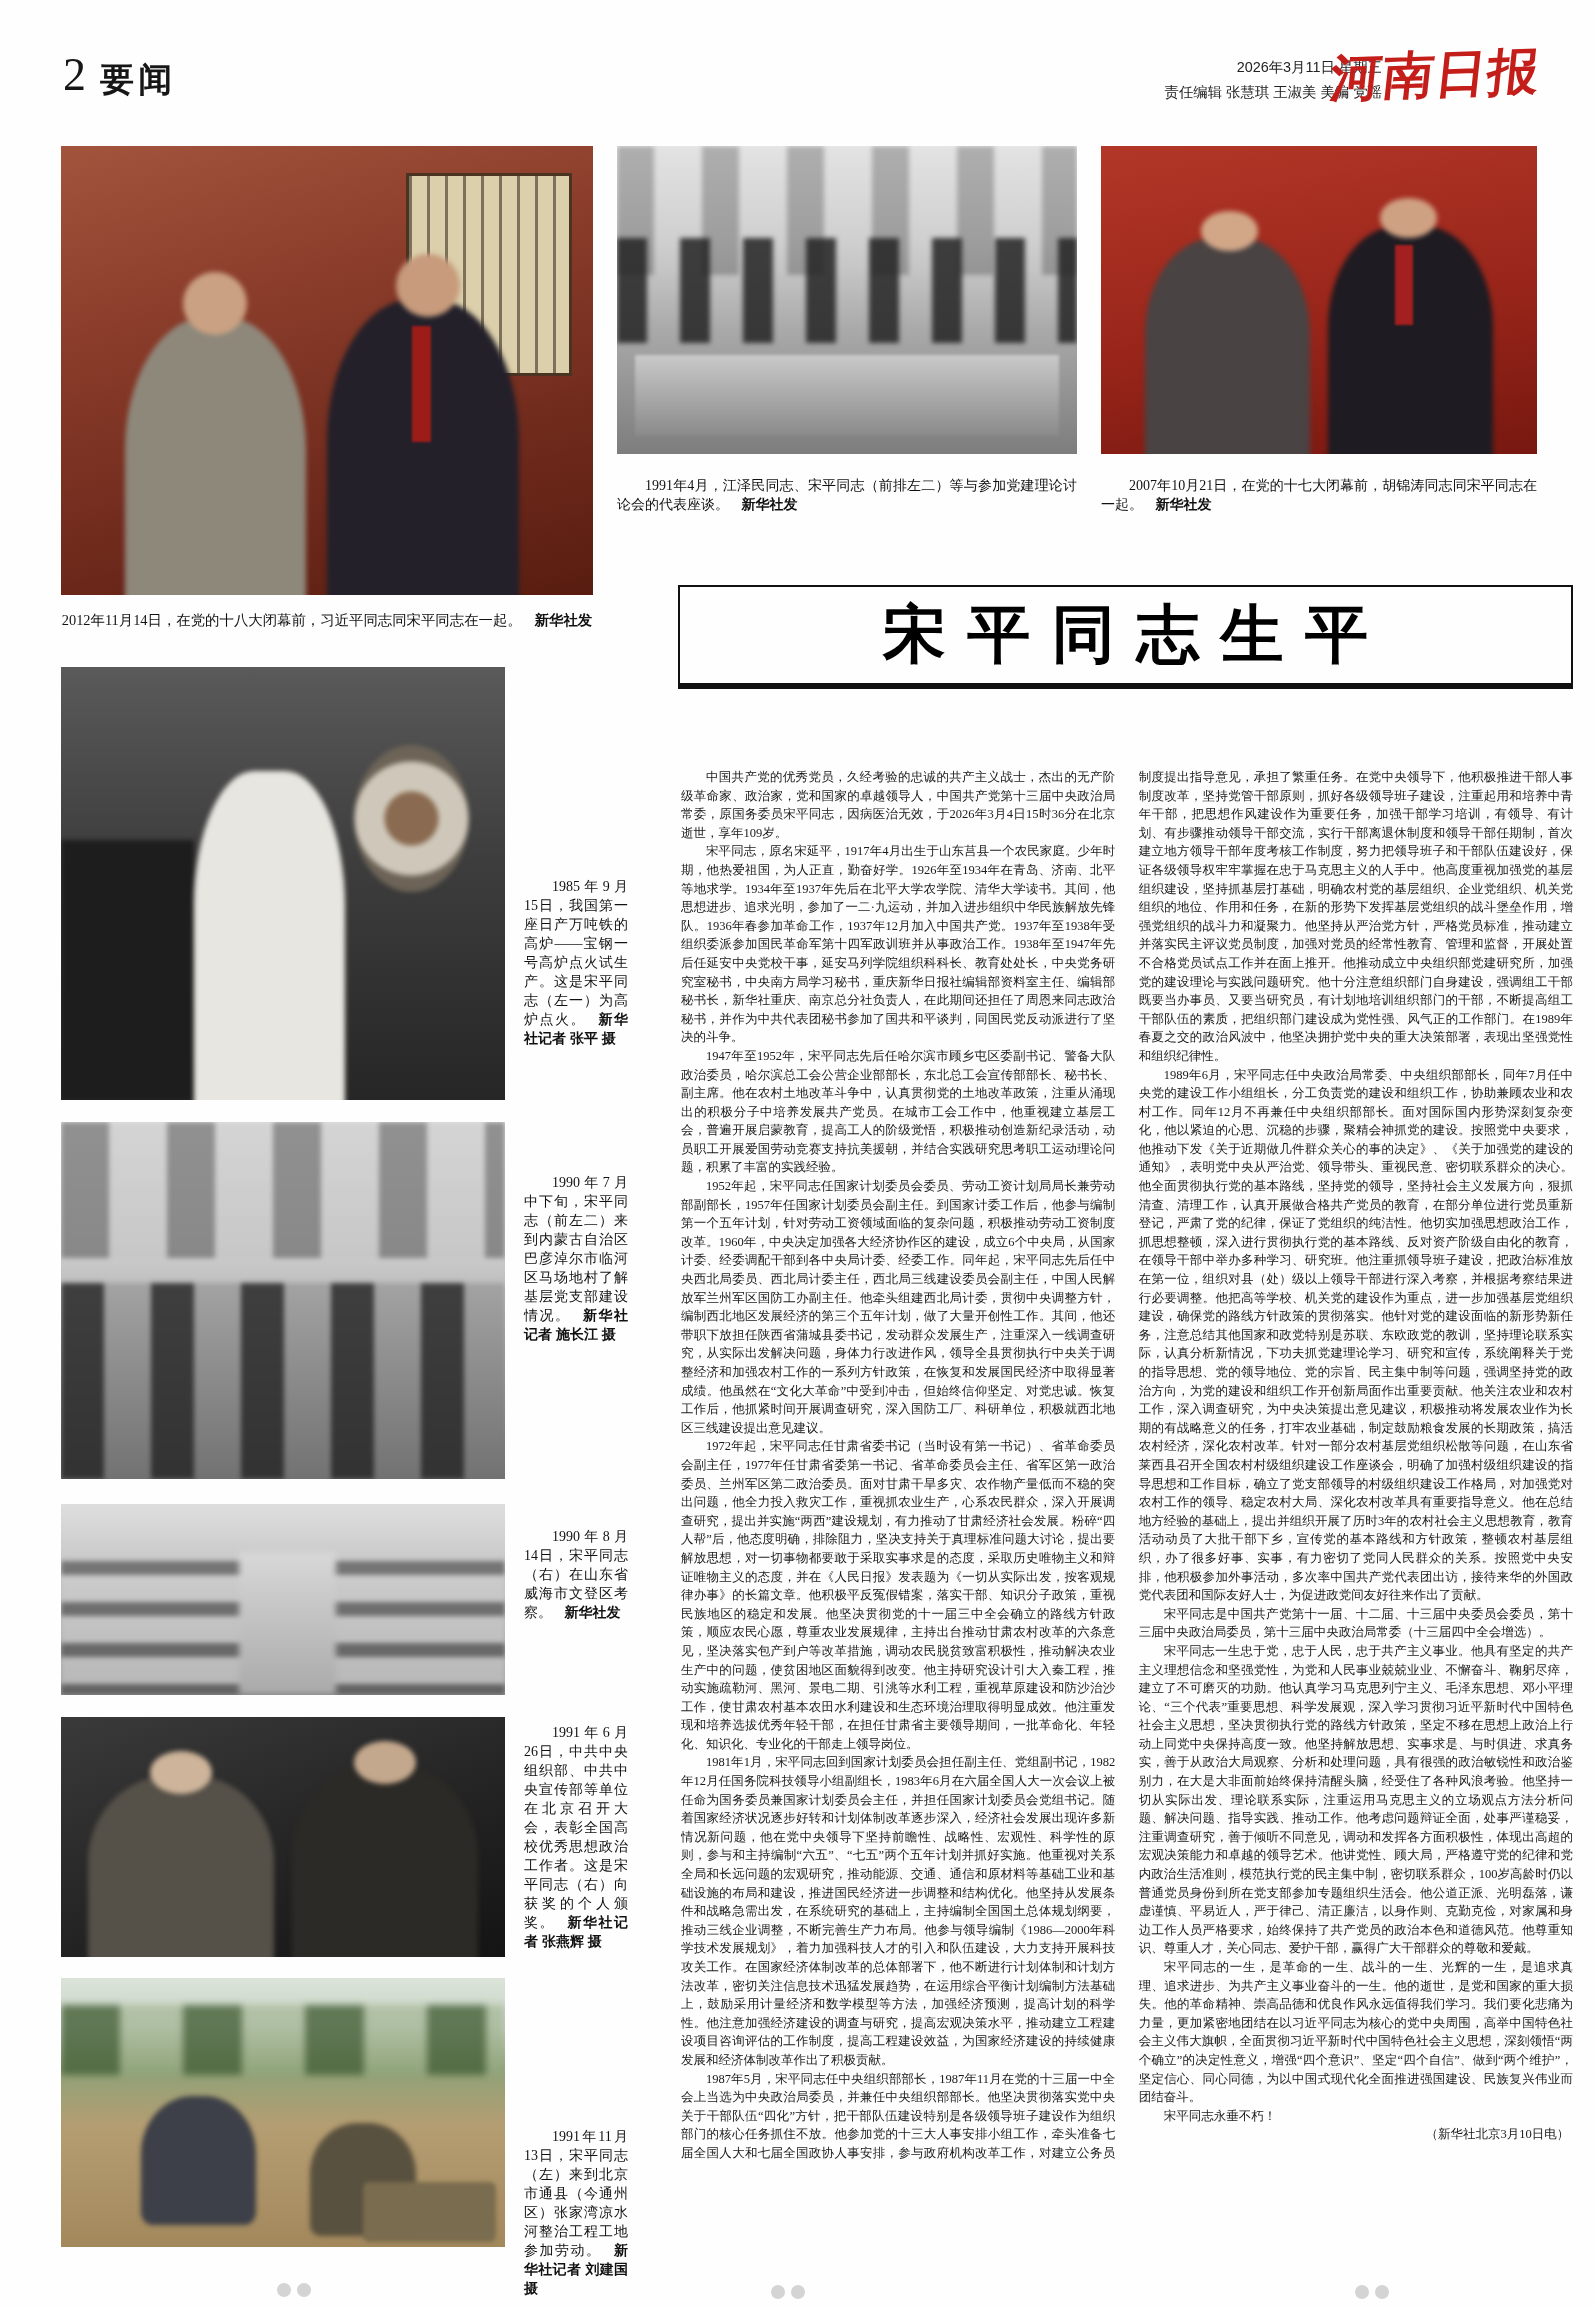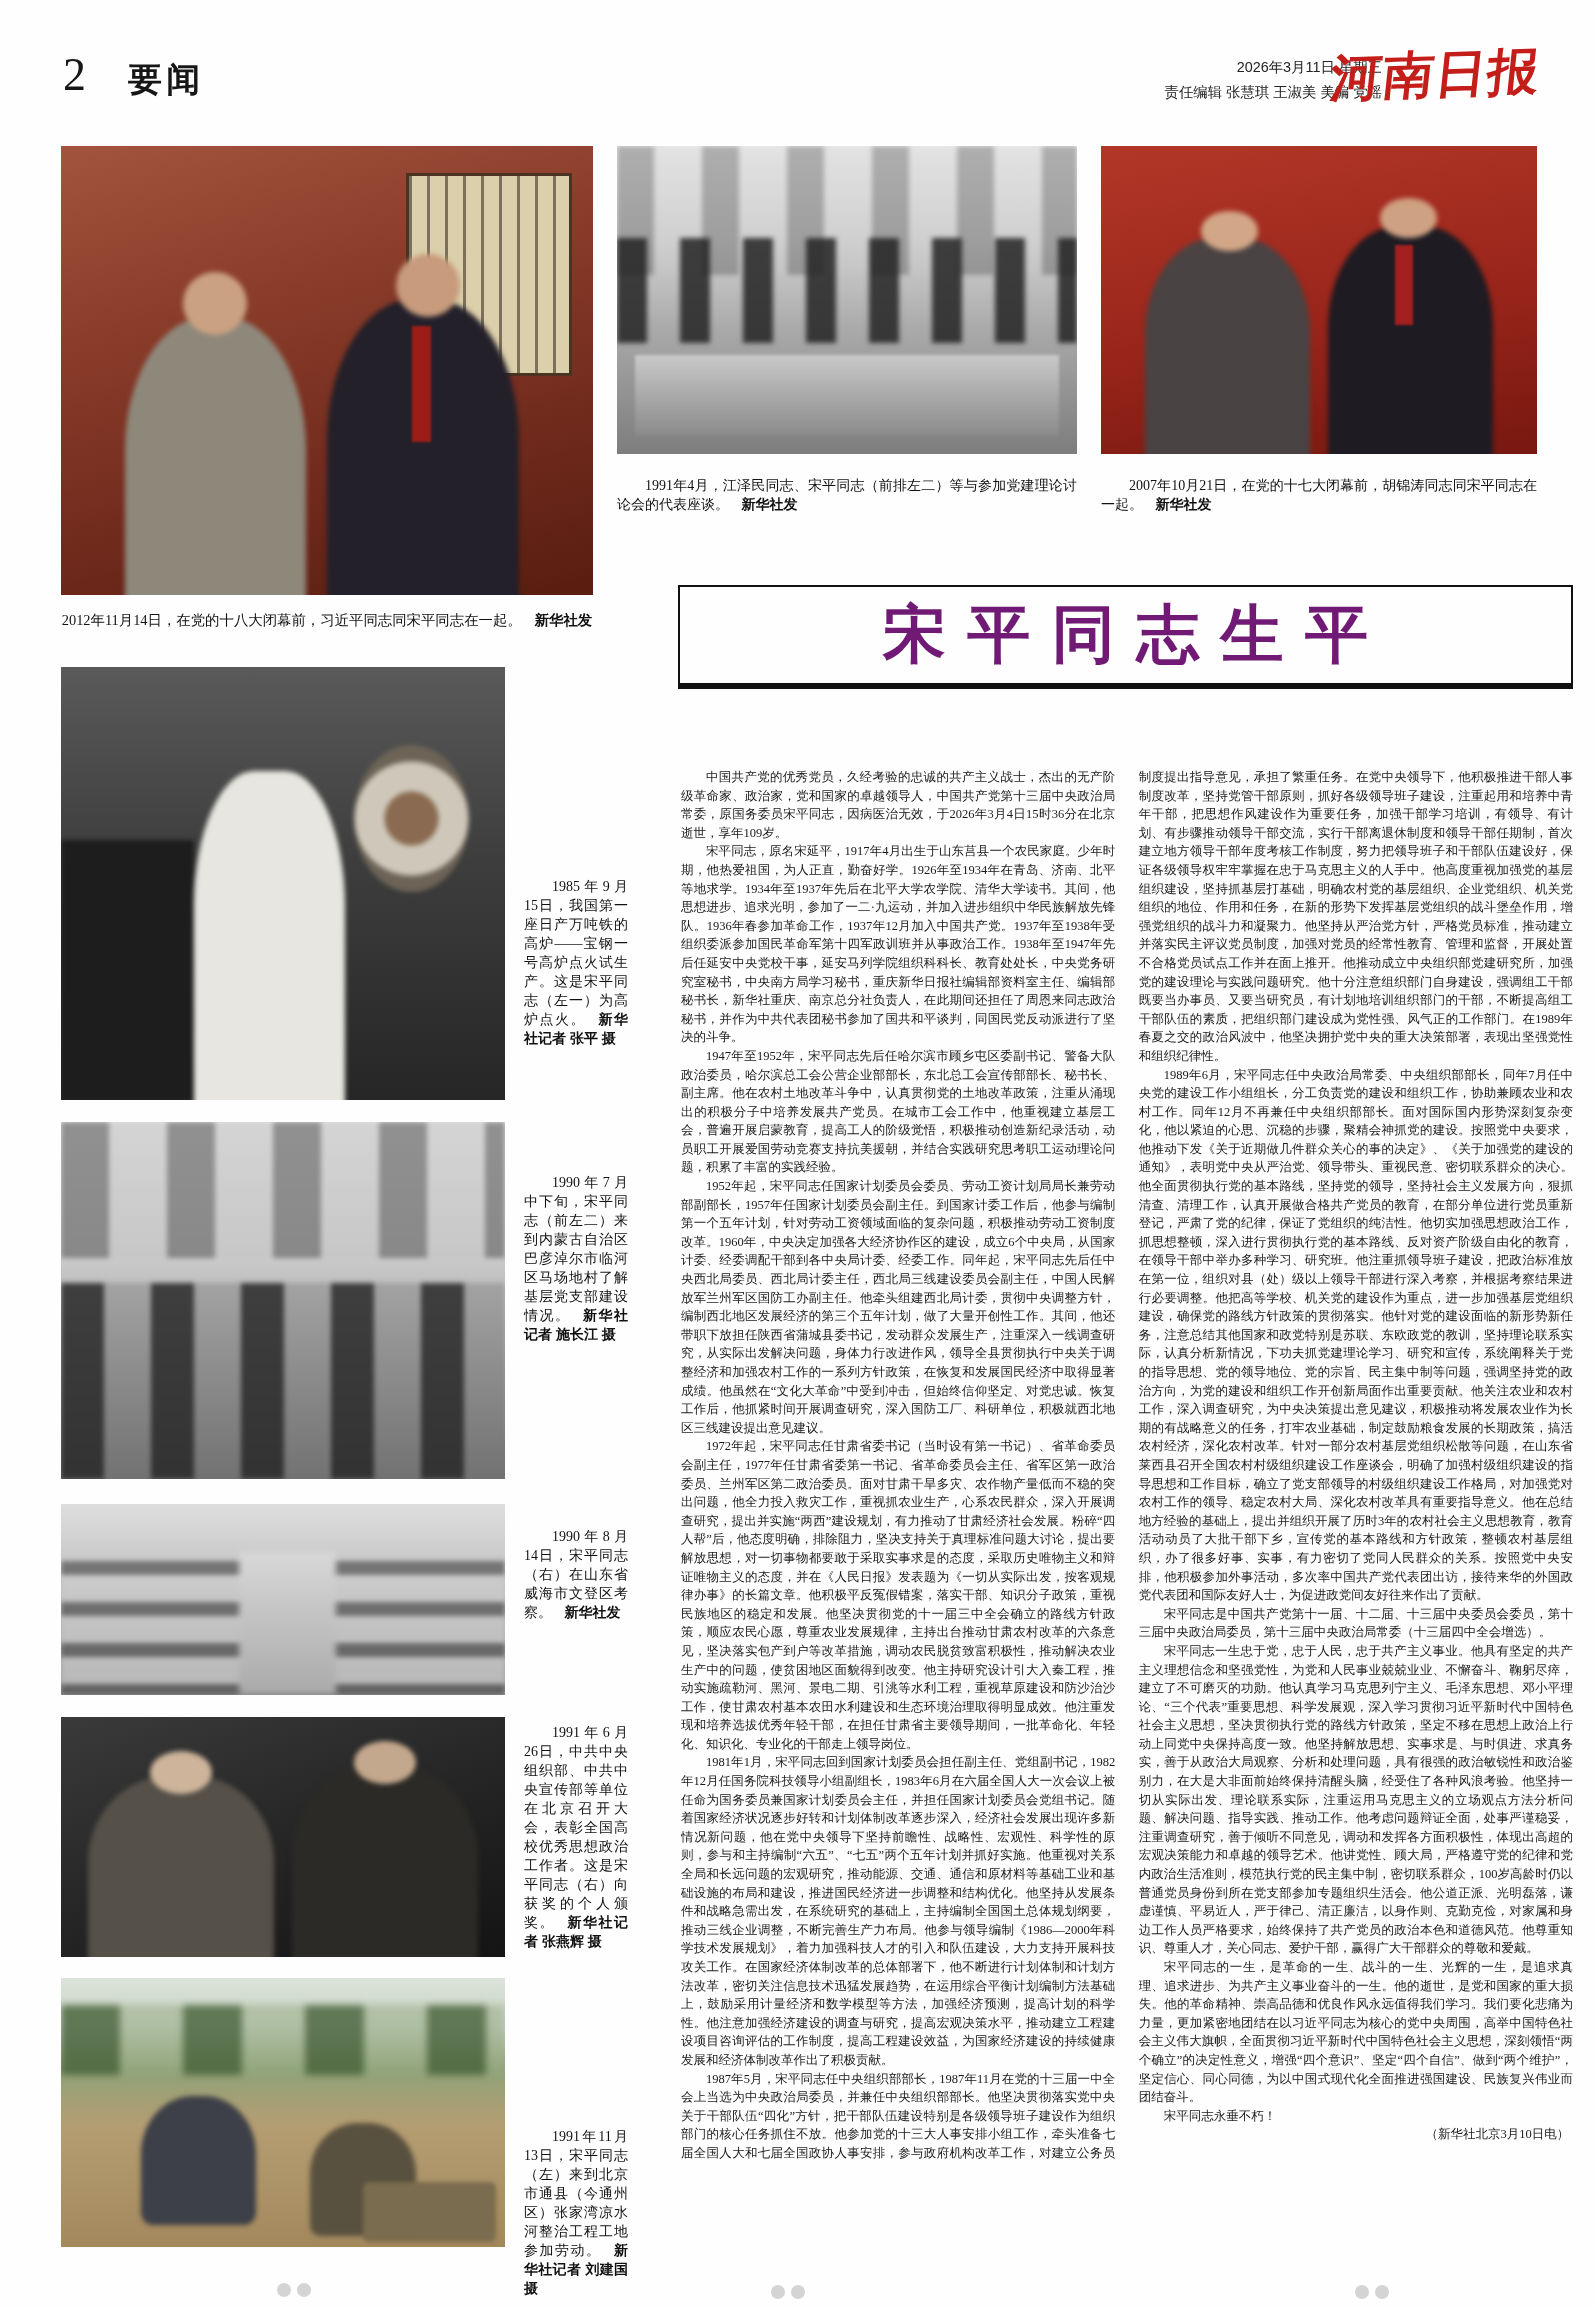--- a/index.html
+++ b/index.html
@@ -2,21 +2,21 @@
 <html style="font-size:8.5px"><head>
 <meta charset="utf-8">
 <style>
   html,body{margin:0;padding:0;}
   body{width:1595px;height:2307px;background:#ffffff;font-family:"Liberation Serif","DejaVu Serif",serif;color:#161616;}
   #page{position:relative;width:1595px;height:2307px;overflow:hidden;background:#fefefe;}
 
   
   .hdr-left{position:absolute;left:63px;top:52px;display:flex;align-items:flex-end;gap:14px;}
   .hdr-pagenum{font-size:46px;line-height:46px;font-family:"Liberation Serif",serif;font-weight:normal;}
-  .hdr-section{font-size:34px;line-height:38px;font-weight:bold;font-family:"Liberation Sans","DejaVu Sans",sans-serif;letter-spacing:4.3px;margin-left:28px;}
+  .hdr-section{font-size:34px;line-height:38px;font-weight:bold;font-family:"Liberation Sans","DejaVu Sans",sans-serif;letter-spacing:4.3px;}
   .hdr-right{position:absolute;right:213px;top:55px;text-align:right;font-size:14.4px;line-height:24.5px;font-family:"Liberation Sans","DejaVu Sans",sans-serif;color:#222;margin-left:41px;}
   .masthead{position:absolute;right:56px;top:46px;font-size:51px;line-height:59px;font-weight:bold;font-family:"Liberation Serif","DejaVu Serif",serif;transform:skewX(-8deg) rotate(-2deg);letter-spacing:1.1px;}
 
   
   .photo{position:absolute;overflow:hidden;background:#bbb;}
   .photo .shape{position:absolute;filter:blur(2.7px);}
   
   .ph-a{background:linear-gradient(165deg,#a2543d 0%,#8a3c2a 35%,#6f2a1c 70%,#581d10 100%);}
   .ph-a .callig{right:4%;top:6%;width:30%;height:44%;background:#dccfab;filter:none;
      background-image:repeating-linear-gradient(90deg,rgba(45,35,25,.55) 0 2.7px,transparent 2.7px 18px);border:3.2px solid #4a3320;}
@@ -65,21 +65,21 @@
 
   
   .caption{font-size:14px;line-height:19px;text-align:justify;color:#111;}
   .caption .credit{font-family:"Liberation Sans","DejaVu Sans",sans-serif;font-weight:bold;padding-left:0.9em;}
   .cap-center{position:absolute;text-align:center;font-size:14.4px;}
   .cap-block{position:absolute;text-indent:2em;}
   .cap-side{position:absolute;left:524px;width:104px;text-indent:2em;}
 
   
   .title-box{position:absolute;left:678px;top:585px;width:895px;height:104px;border:2.1px solid #111;border-bottom:6.4px solid #111;box-sizing:border-box;display:flex;align-items:center;justify-content:center;}
-  .title-box h1{margin:0;font-family:"Liberation Sans","DejaVu Sans",sans-serif;font-weight:800;font-size:63px;letter-spacing:0.34em;padding-left:0.34em;color:#701a75;}
+  .title-box h1{margin:0;font-family:"Liberation Sans","DejaVu Sans",sans-serif;font-weight:800;font-size:63px;letter-spacing:0.34em;padding-left:0.34em;color:#000000;}
   .body-cols{position:absolute;left:681px;top:768px;width:892px;height:1540px;column-count:2;column-gap:23.4px;overflow:hidden;
      font-size:12.5px;line-height:18.6px;text-align:justify;color:#191919;}
   .body-cols p{margin:0;text-indent:2em;}
   .body-cols p.signoff{text-indent:0;text-align:right;padding-right:0.3em;}
 
   
   .dot{position:absolute;width:14px;height:14px;border-radius:50%;background:#c2c2c2;opacity:.7;}
 </style>
 </head>
 <body>

